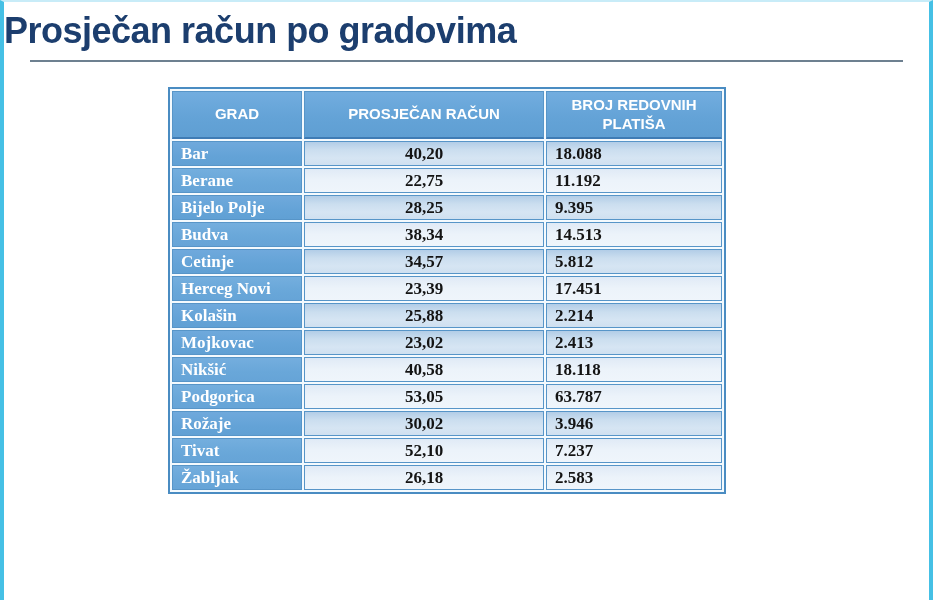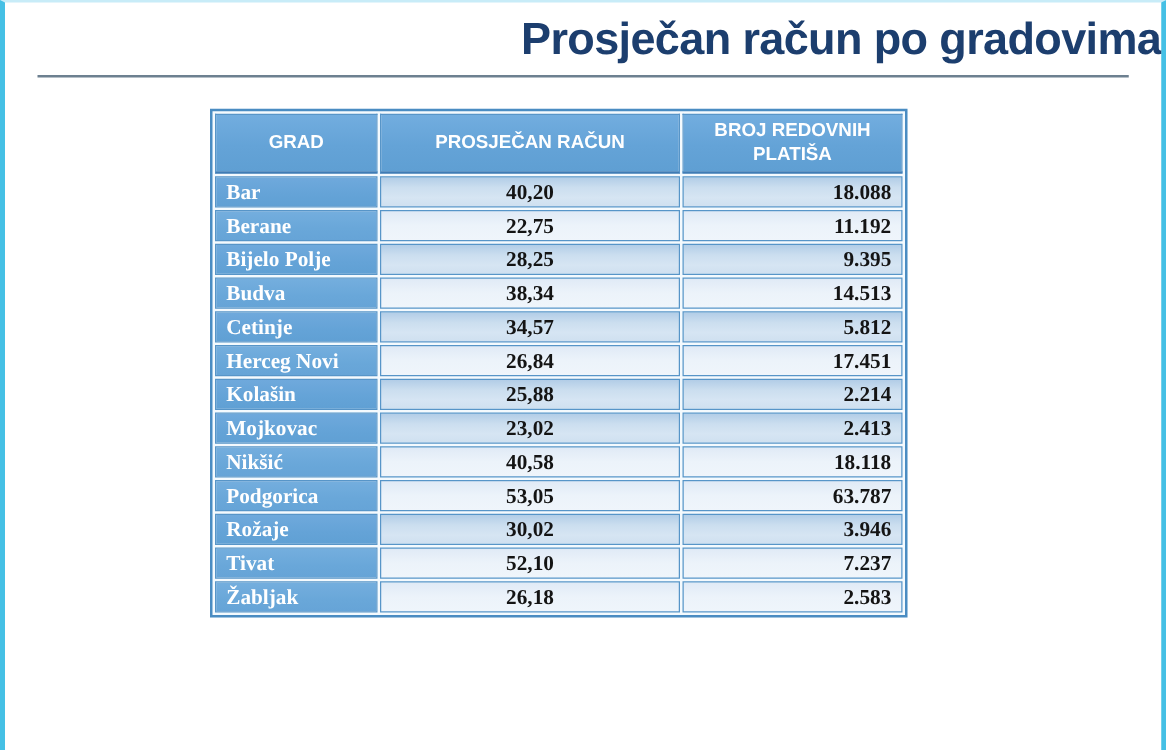--- a/index.html
+++ b/index.html
@@ -13,21 +13,21 @@
     overflow: hidden;
     box-sizing: border-box;
     border-left: 4px solid #45c0e5;
     border-right: 4px solid #45c0e5;
     border-top: 2px solid #c8ecf8;
   }
 
   .page-title {
     margin: 0;
     padding-top: 8px;
-    text-align: right;
+    text-align: left;
     font-family: "Liberation Sans", sans-serif;
     font-weight: bold;
     font-size: 36px;
     letter-spacing: -0.5px;
     color: #1c3e6e;
   }
 
   .title-rule {
     height: 2px;
     background: #6d8090;
@@ -85,21 +85,21 @@
     color: #ffffff;
     text-align: left;
     margin-top: 31px;
   }
   tr.even td.city-cell {
     background: linear-gradient(180deg, #74aede 0%, #69a7d9 60%, #66a4d7 100%);
   }
 
   td.num-cell { color: #141414; }
   td.avg-cell   { text-align: center; }
-  td.payer-cell { text-align: right; }
+  td.payer-cell { text-align: left; }
 
   tr.odd td.num-cell {
     background: linear-gradient(180deg, #b2cde7 0%, #cbdeef 35%, #d6e5f3 70%, #cfe0f0 100%);
   }
   tr.even td.num-cell {
     background: linear-gradient(180deg, #e0eaf6 0%, #ecf3fa 50%, #eff5fb 100%);
   }
 </style>
 </head>
 <body>
@@ -139,21 +139,21 @@
       <td class="num-cell avg-cell">38,34</td>
       <td class="num-cell payer-cell">14.513</td>
     </tr>
         <tr class="odd">
       <td class="city-cell">Cetinje</td>
       <td class="num-cell avg-cell">34,57</td>
       <td class="num-cell payer-cell">5.812</td>
     </tr>
         <tr class="even">
       <td class="city-cell">Herceg Novi</td>
-      <td class="num-cell avg-cell">26,84</td>
+      <td class="num-cell avg-cell">23,39</td>
       <td class="num-cell payer-cell">17.451</td>
     </tr>
         <tr class="odd">
       <td class="city-cell">Kolašin</td>
       <td class="num-cell avg-cell">25,88</td>
       <td class="num-cell payer-cell">2.214</td>
     </tr>
         <tr class="odd">
       <td class="city-cell">Mojkovac</td>
       <td class="num-cell avg-cell">23,02</td>

